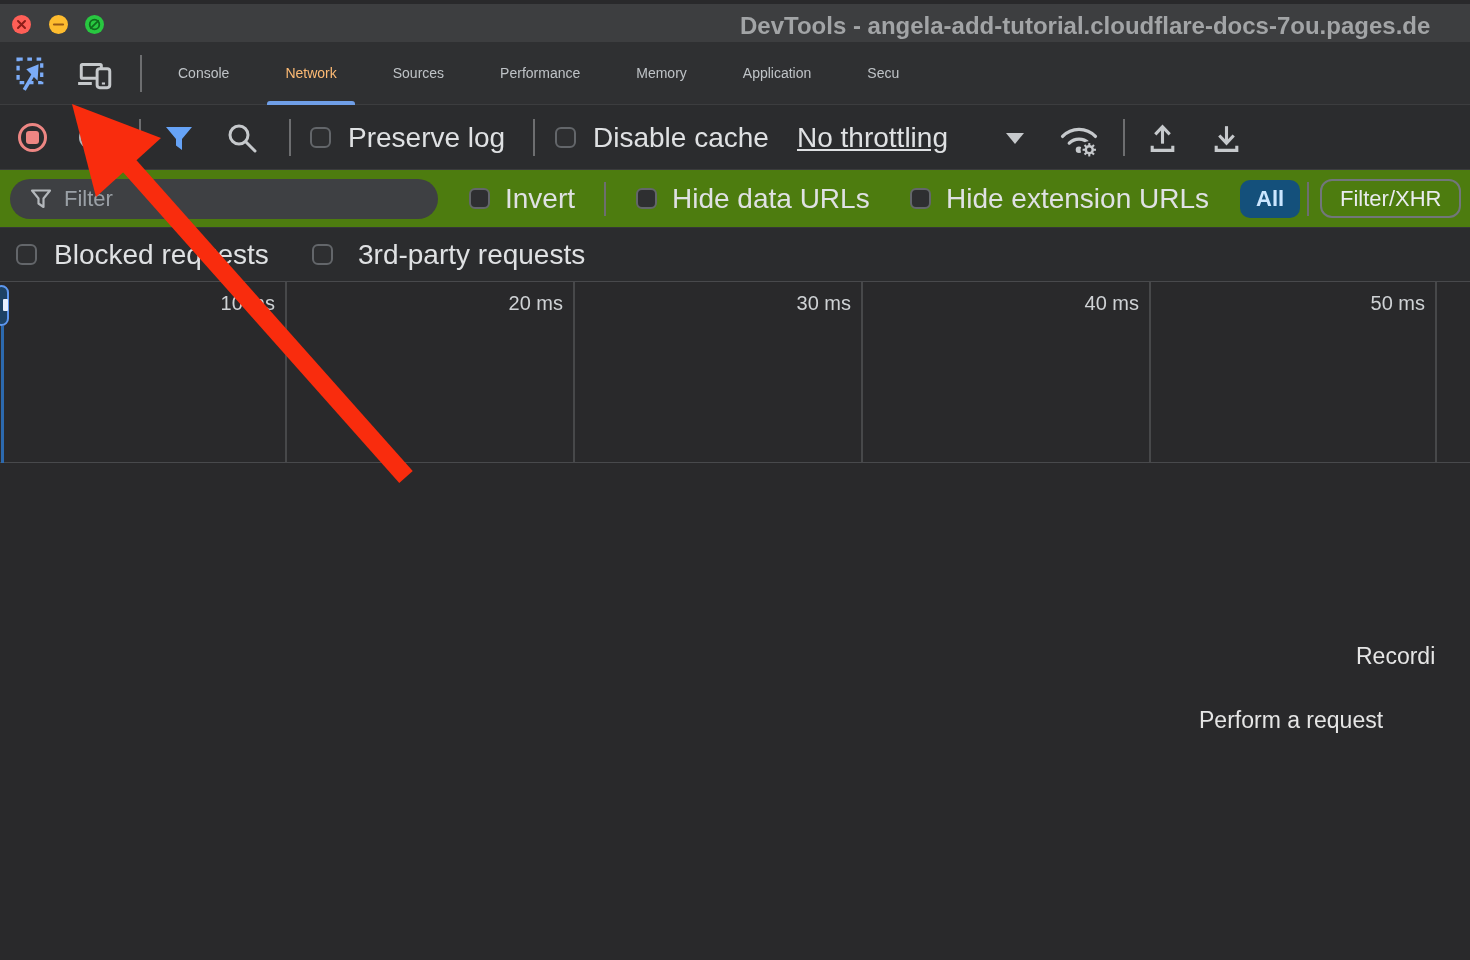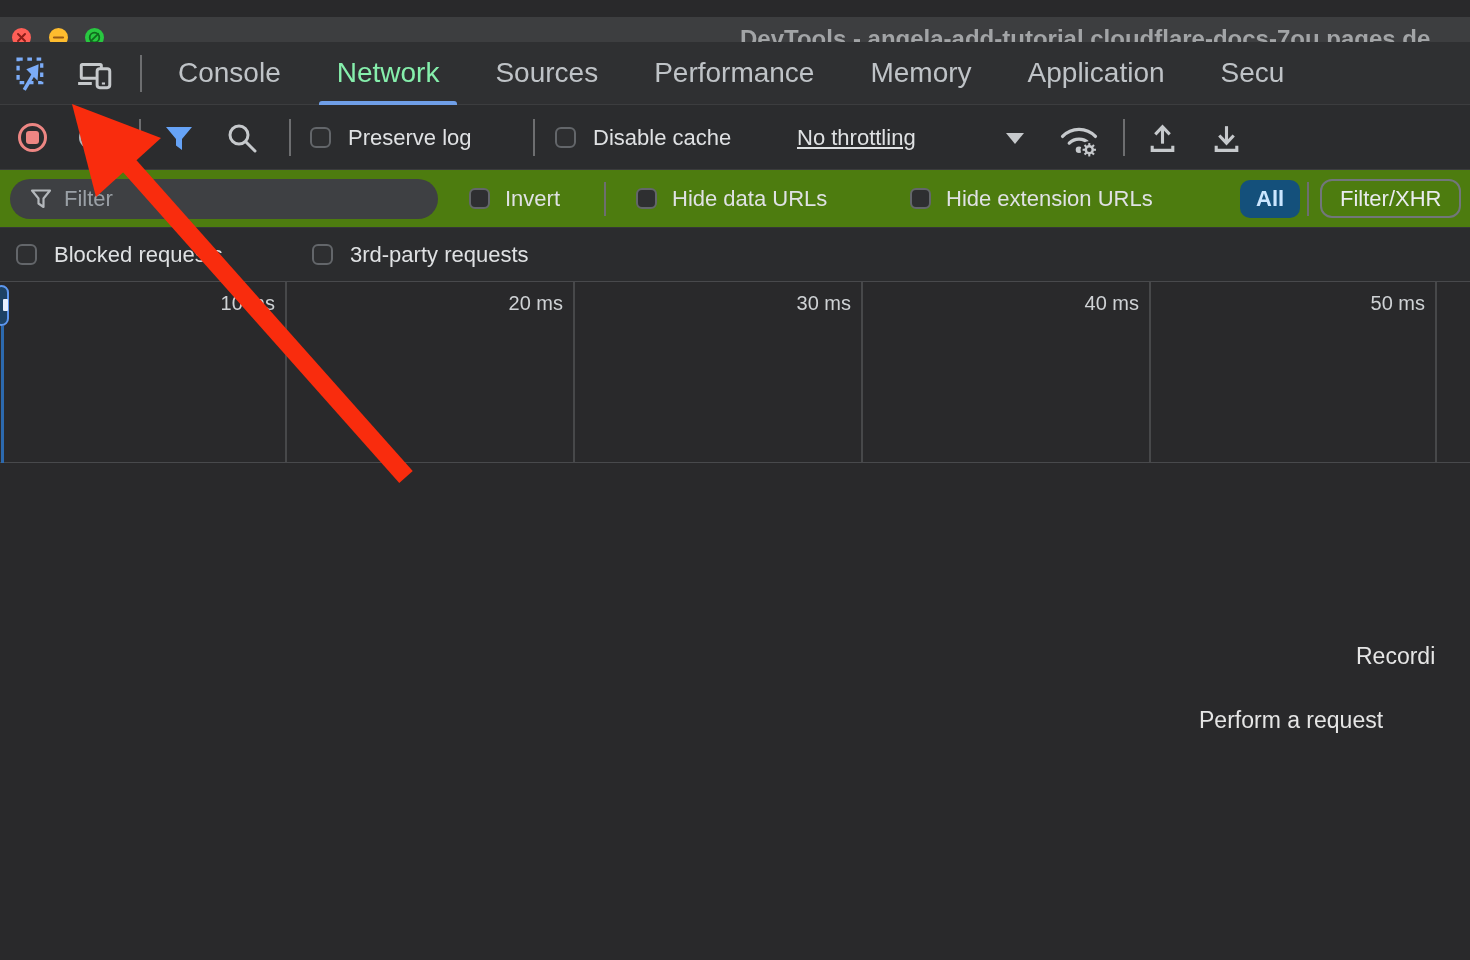--- a/index.html
+++ b/index.html
@@ -6,43 +6,43 @@
   html,body { width:1470px; height:960px; }
   body {
     position:relative; overflow:hidden;
     background:#29292b;
     font-family:"Liberation Sans", sans-serif;
     -webkit-font-smoothing:antialiased;
   }
   .abs { position:absolute; }
 
   
-  .titlebar { left:0; top:17px; width:1470px; height:42px; background:#3d3e40; }
+  .titlebar { left:0; top:4px; width:1470px; height:42px; background:#3d3e40; }
   .tlight { top:11px; width:19px; height:19px; border-radius:50%; }
   .tlight svg { display:block; }
   .titlebar-title {
     left:740px; top:0; height:42px; line-height:44px;
     font-size:24px; font-weight:700; color:#a2a4a6; white-space:nowrap;
   }
 
   
   .tabbar { left:0; top:42px; width:1470px; height:63px; background:#2f3032; border-bottom:1px solid #3c3d3f; }
   .iconbtn { top:13px; width:38px; height:38px; display:flex; align-items:center; justify-content:center; }
   .vdiv { width:2px; background:#6d6e70; }
   .tabs { left:150px; top:0; height:63px; display:flex; }
-  .tab { position:relative; padding:0 28px; line-height:62px; font-size:28px; color:#bfc3c7; white-space:nowrap; cursor:default; }
-  .tab.active { color:#86efac; }
+  .tab { position:relative; padding:0 28px; line-height:62px; font-size:14px; color:#bfc3c7; white-space:nowrap; cursor:default; }
+  .tab.active { color:#fdba74; }
   .tab.active::after { content:""; position:absolute; left:10px; right:10px; bottom:0; height:4px; border-radius:3px 3px 0 0; background:#6f9fe8; }
 
   
   .toolbar { left:0; top:105px; width:1470px; height:65px; background:#2b2c2e; border-bottom:1px solid #3a3b3d; }
   .record-outer { left:18px; top:18px; width:29px; height:29px; border:3.5px solid #ed8683; border-radius:50%; display:flex; align-items:center; justify-content:center; }
   .record-inner { width:13px; height:13px; border-radius:3px; background:#ed8683; }
   .clear-circle { left:79px; top:21px; width:23px; height:23px; border:2.5px solid #b3b7bb; border-radius:50%; }
-  .tool-label { font-size:22px; color:#dfe1e3; line-height:65px; white-space:nowrap; }
+  .tool-label { font-size:28px; color:#dfe1e3; line-height:65px; white-space:nowrap; }
   .cb { width:21px; height:21px; border:2.5px solid #63666a; border-radius:6px; background:#2e2f31; }
   .caret-down { width:0; height:0; border-left:9px solid transparent; border-right:9px solid transparent; border-top:11px solid #c6c9cc; }
 
   
   .filterrow { left:0; top:170px; width:1470px; height:58px; background:#4d7c0f; border-bottom:1px solid #353638; }
   .filter-pill { left:10px; top:9px; width:428px; height:40px; border-radius:20px; background:#3e4043; }
   .filter-input { position:absolute; left:54px; top:2px; width:350px; height:36px; background:transparent; border:none; outline:none; font-size:22px; color:#e8eaed; font-family:"Liberation Sans",sans-serif; }
   .filter-input::placeholder { color:#9aa0a6; }
   .pill-btn-all { left:1240px; top:10px; height:38px; border-radius:10px; background:#14507b; color:#cbe6ff; font-size:22px; font-weight:700; line-height:38px; padding:0 16px; }
   .pill-btn-outline { left:1320px; top:9px; height:39px; border-radius:12px; border:2px solid #72767b; color:#e9ebee; font-size:22px; line-height:35px; padding:0 18px; white-space:nowrap; }
@@ -195,21 +195,21 @@
   <div class="abs tool-label" style="left:946px; line-height:58px;">Hide extension URLs</div>
   <div class="abs pill-btn-all">All</div>
   <div class="abs vdiv" style="left:1307px; top:12px; height:34px;"></div>
   <div class="abs pill-btn-outline">Filter/XHR</div>
 </div>
 
 <div class="abs filterrow2">
   <div class="abs cb" style="left:16px; top:16px;"></div>
   <div class="abs tool-label" style="left:54px; line-height:54px;">Blocked requests</div>
   <div class="abs cb" style="left:312px; top:16px;"></div>
-  <div class="abs tool-label" style="left:350px; line-height:54px;text-align:right;">3rd-party requests</div>
+  <div class="abs tool-label" style="left:358px; line-height:54px;text-align:right;">3rd-party requests</div>
 </div>
 
 <div class="abs timeline">
   <div class="abs gridline" style="left:285px;"></div>
   <div class="abs gridline" style="left:573px;"></div>
   <div class="abs gridline" style="left:861px;"></div>
   <div class="abs gridline" style="left:1149px;"></div>
   <div class="abs gridline" style="left:1435px;"></div>
   <div class="abs tick" style="left:170px;">10 ms</div>
   <div class="abs tick" style="left:458px;">20 ms</div>

